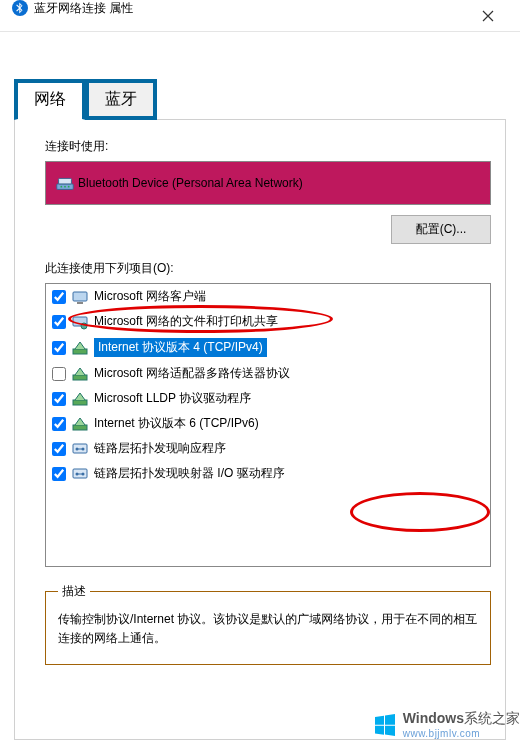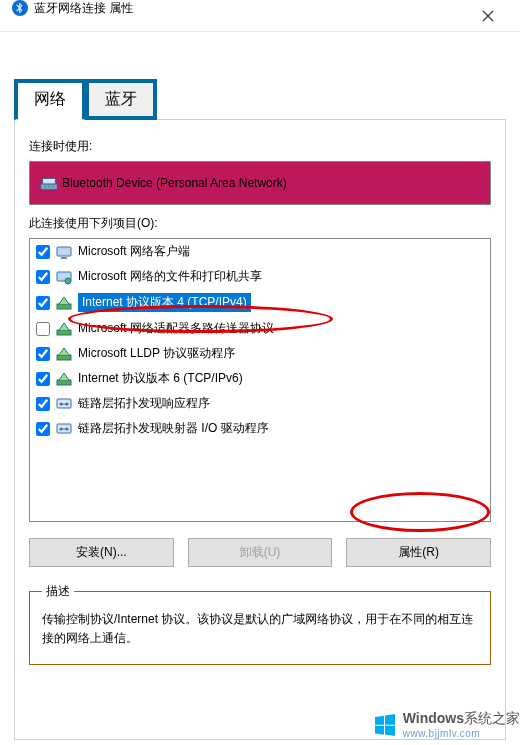--- a/index.html
+++ b/index.html
@@ -46,21 +46,21 @@
       font-size: 16px;
       margin-top: 36px;
     }
     .tab.active {
       background: #fff;
       border-bottom: 1px solid #fff;
     }
     .tab-content {
       border: 1px solid #d0d0d0;
       border-top: none;
-      padding: 18px 14px 14px 14px;
+      padding: 18px 14px 14px 30px;
       min-height: 620px;
     }
     .label { font-size: 12px; margin-bottom: 6px; }
     .device-box {
       border: 1px solid #888;
       padding: 10px 8px;
       display: flex;
       align-items: center;
       gap: 2px;
       margin-bottom: 10px;
@@ -162,20 +162,23 @@
             <rect x="3" y="13" width="18" height="6" rx="1" fill="#7aa7d8" stroke="#35608f"></rect>
             <rect x="5" y="7" width="14" height="6" rx="1" fill="#d8e6f5" stroke="#35608f"></rect>
             <circle cx="8" cy="16" r="1" fill="#2a5"></circle>
             <circle cx="12" cy="16" r="1" fill="#2a5"></circle>
             <circle cx="16" cy="16" r="1" fill="#2a5"></circle>
           </svg>
       </span>
       <span>Bluetooth Device (Personal Area Network)</span>
     </div>
 
+    <div class="btn-row-right">
+      <button class="win">配置(C)...</button>
+    </div>
 
     <div class="label">此连接使用下列项目(O):</div>
 
     <div class="list-box" id="list-box">
         <div class="list-item">
           <input type="checkbox" checked="" style="">
           <span class="li-icon"><svg viewBox="0 0 16 16">
               <rect x="1" y="3" width="14" height="9" rx="1" fill="#bcd6ef" stroke="#3a6ea5"></rect>
               <rect x="5" y="13" width="6" height="2" fill="#888"></rect>
             </svg></span>
@@ -236,25 +239,20 @@
           <span class="li-icon"><svg viewBox="0 0 16 16">
               <rect x="1" y="3" width="14" height="9" rx="1" fill="#d8e6f5" stroke="#3a6ea5"></rect>
               <circle cx="5" cy="8" r="1.5" fill="#3a6ea5"></circle>
               <circle cx="11" cy="8" r="1.5" fill="#3a6ea5"></circle>
               <path d="M5 8 H11" stroke="#3a6ea5"></path>
             </svg></span>
           <span class="li-label">链路层拓扑发现映射器 I/O 驱动程序</span>
         </div>
       </div>
 
-    <div class="btn-row3">
-      <button class="win">安装(N)...</button>
-      <button class="win" disabled="">卸载(U)</button>
-      <button class="win">属性(R)</button>
-    </div>
 
     <fieldset class="desc">
       <legend>描述</legend>
       <p>传输控制协议/Internet 协议。该协议是默认的广域网络协议，用于在不同的相互连接的网络上通信。</p>
     </fieldset>
   </div>
 </div>
 
 <div class="ann-red ann1"></div>
 <div class="ann-red ann2"></div>

